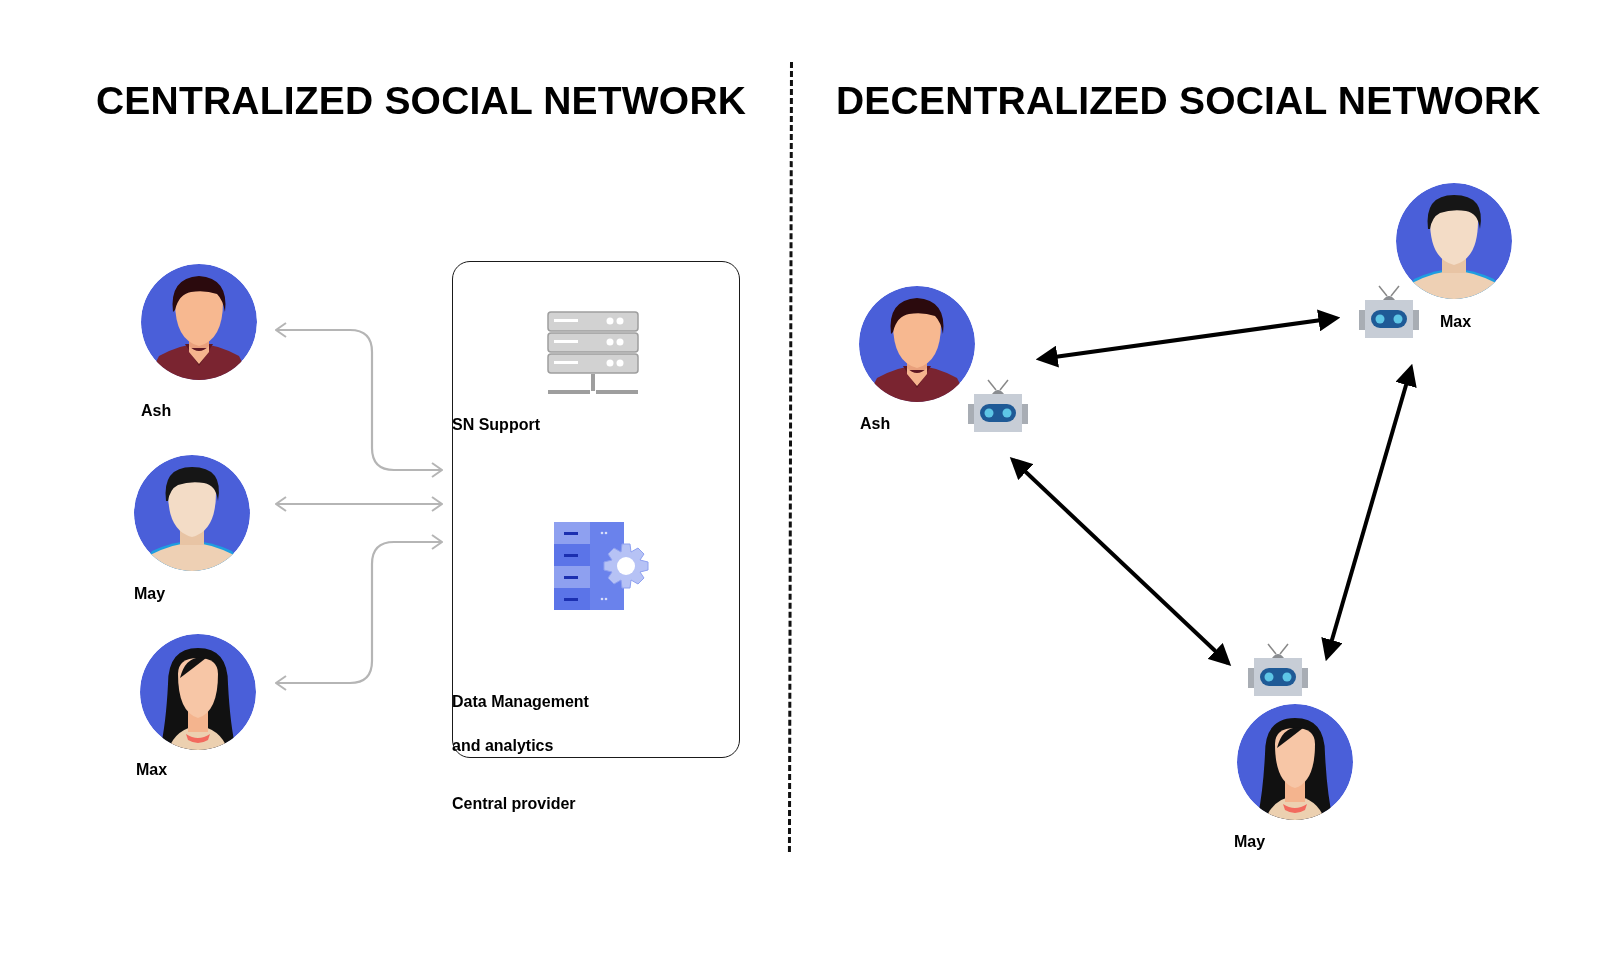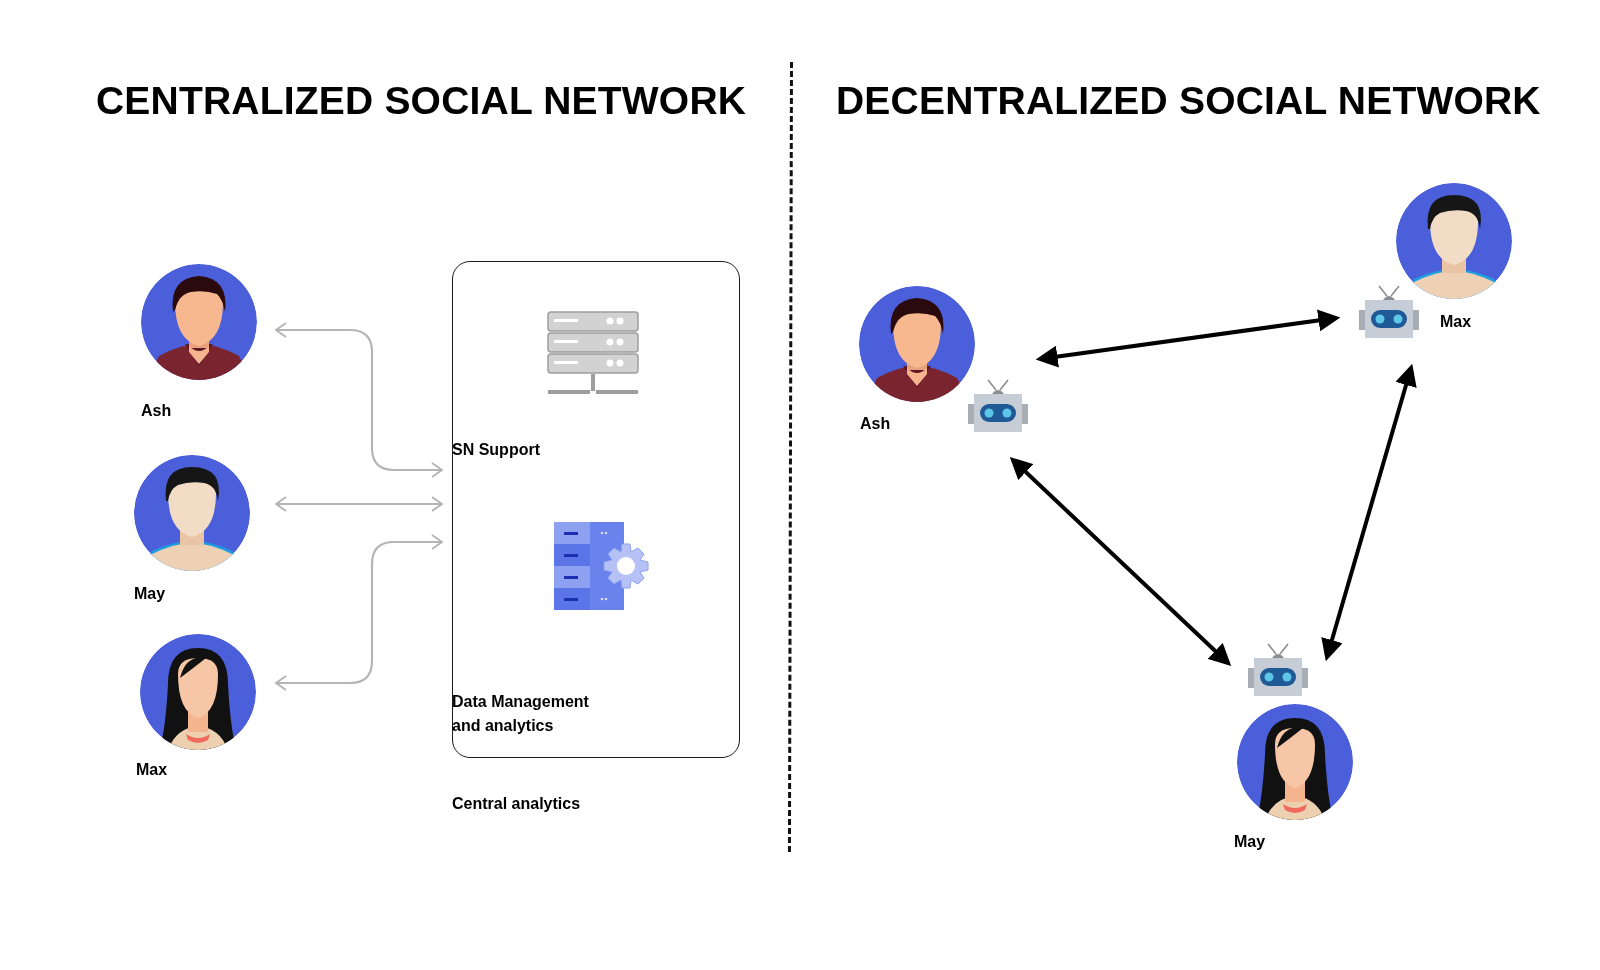--- a/index.html
+++ b/index.html
@@ -128,21 +128,21 @@
       <circle cx="74" cy="11" r="3.5"></circle>
     <circle cx="64" cy="32" r="3.5"></circle>
       <circle cx="74" cy="32" r="3.5"></circle>
     <circle cx="64" cy="53" r="3.5"></circle>
       <circle cx="74" cy="53" r="3.5"></circle>
   </g>
   <rect x="45" y="64" width="4" height="17" fill="#9e9e9e"></rect>
   <rect x="2" y="80" width="42" height="4" fill="#9e9e9e"></rect>
   <rect x="50" y="80" width="42" height="4" fill="#9e9e9e"></rect>
 </svg>
-<div class="label" style="left:452px;top:436px;width:280px">SN Support</div>
+<div class="label" style="left:452px;top:411px;width:280px">SN Support</div>
 
 <svg class="icon" style="left:554px;top:520px" width="100" height="95" viewBox="0 0 100 95">
   <rect x="0" y="2" width="36" height="22" fill="#8ea0f0"></rect>
   <rect x="0" y="24" width="36" height="22" fill="#5b74e8"></rect>
   <rect x="0" y="46" width="36" height="22" fill="#8ea0f0"></rect>
   <rect x="0" y="68" width="36" height="22" fill="#5b74e8"></rect>
   <rect x="36" y="2" width="34" height="88" fill="#6a82ec"></rect>
   <g fill="#1b2fb0">
     <rect x="10" y="12" width="14" height="3"></rect>
       <rect x="10" y="34" width="14" height="3"></rect>
@@ -152,23 +152,23 @@
   <g fill="#d8def9">
       <circle cx="48" cy="13" r="1.3"></circle>
       <circle cx="52" cy="13" r="1.3"></circle>
       <circle cx="48" cy="79" r="1.3"></circle>
       <circle cx="52" cy="79" r="1.3"></circle>
     </g>
   <path d="M68 24 L76 24 L77 32 L84 28 L90 34 L86 40 L94 42 L94 50 L86 52 L90 58 L84 64 L77 60 L76 68 L68 68 L67 60 L60 64 L54 58 L58 52 L50 50 L50 42 L58 40 L54 34 L60 28 L67 32 Z" fill="#b6c2f5" stroke="#8ea0f0" stroke-width="1"></path>
   <circle cx="72" cy="46" r="9" fill="#fff"></circle>
 </svg>
 <div class="label" style="left:452px;top:688px;width:280px">Data Management</div>
-<div class="label" style="left:452px;top:712px;width:280px">and analytics</div>
+<div class="label" style="left:452px;top:732px;width:280px">and analytics</div>
 
-<div class="label" style="left:452px;top:790px;width:290px">Central analytics</div>
+<div class="label" style="left:452px;top:790px;width:290px">Central provider</div>
 
 <svg class="avatar" style="left:859px;top:286px">
     <use href="#male-red"></use>
   </svg>
 <div class="label" style="left:860px;top:410px;width:116px">Ash</div>
 <svg class="robot" style="left:966px;top:376px">
     <use href="#robot"></use>
   </svg>
 
 <svg class="avatar" style="left:1396px;top:183px">

